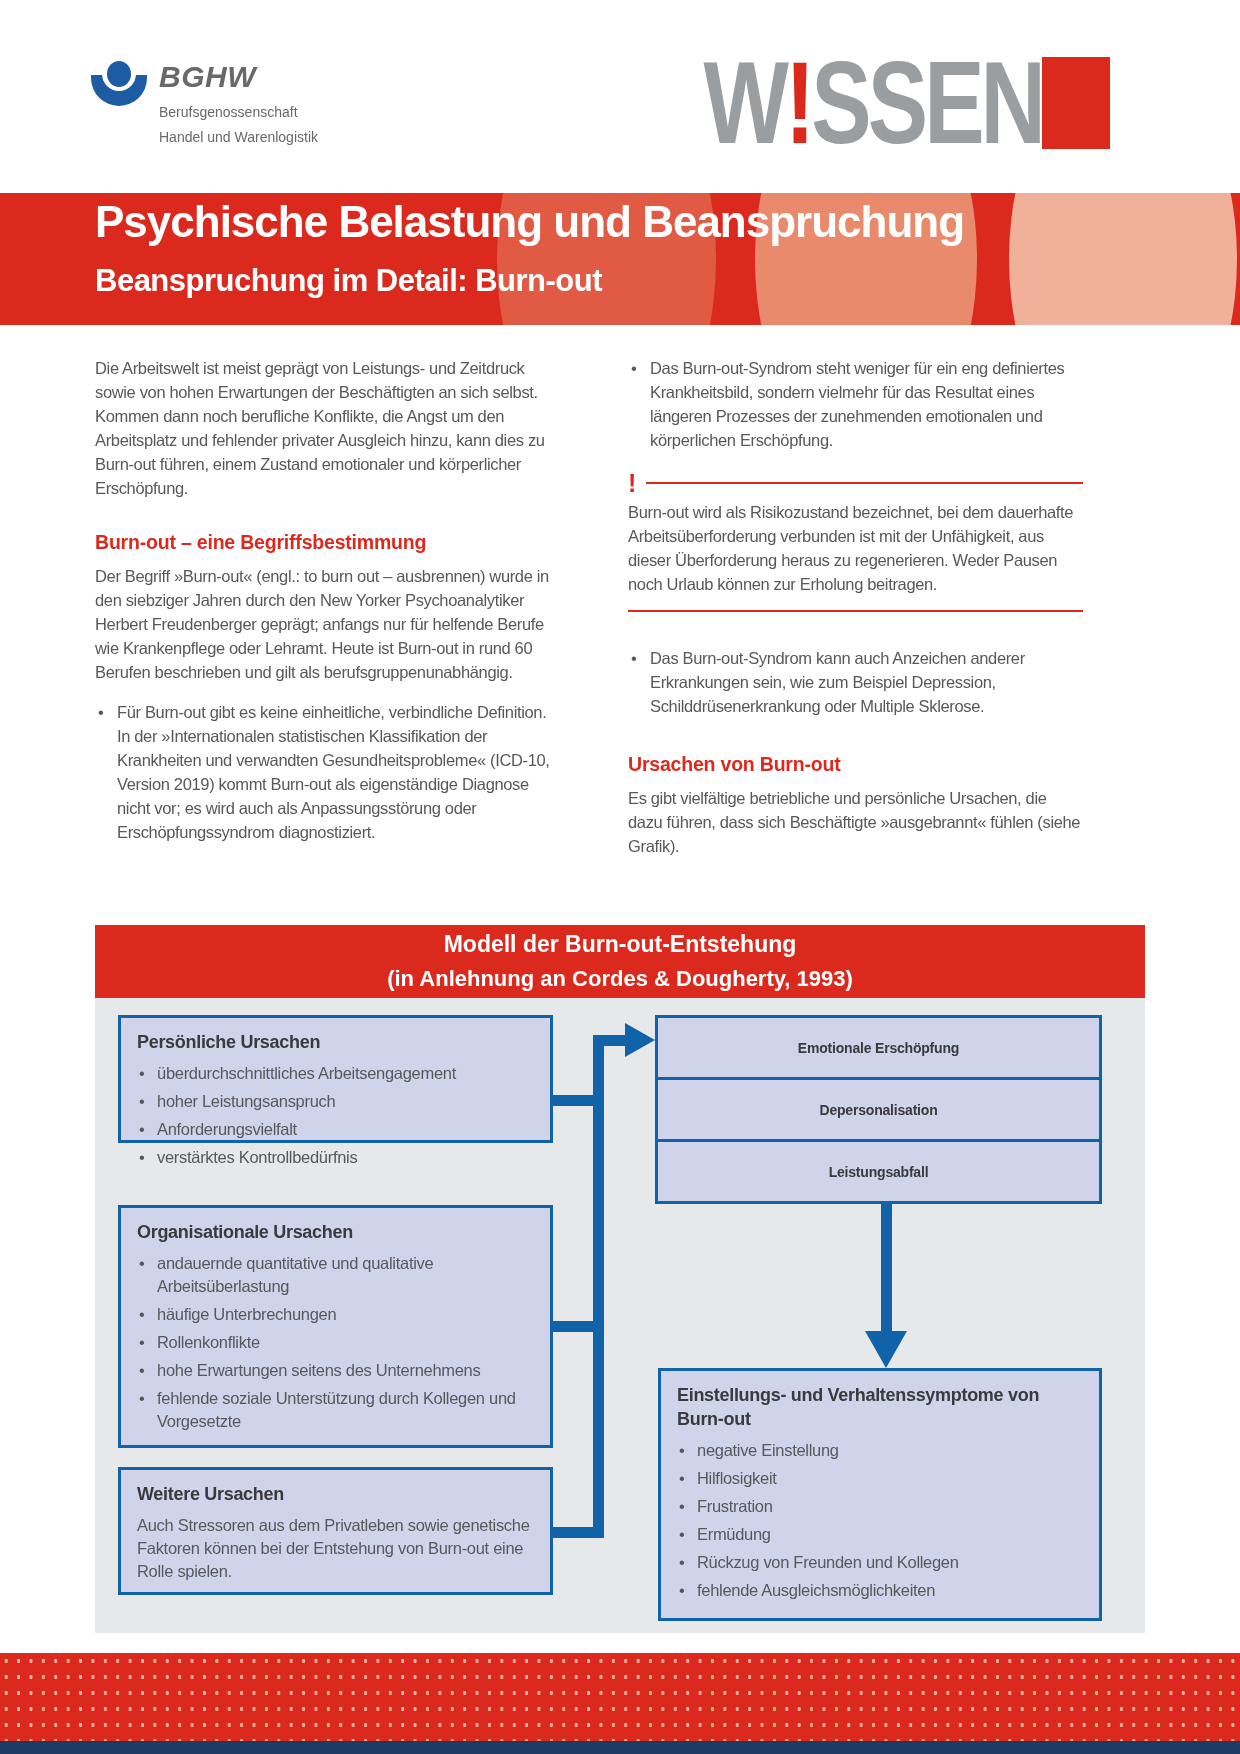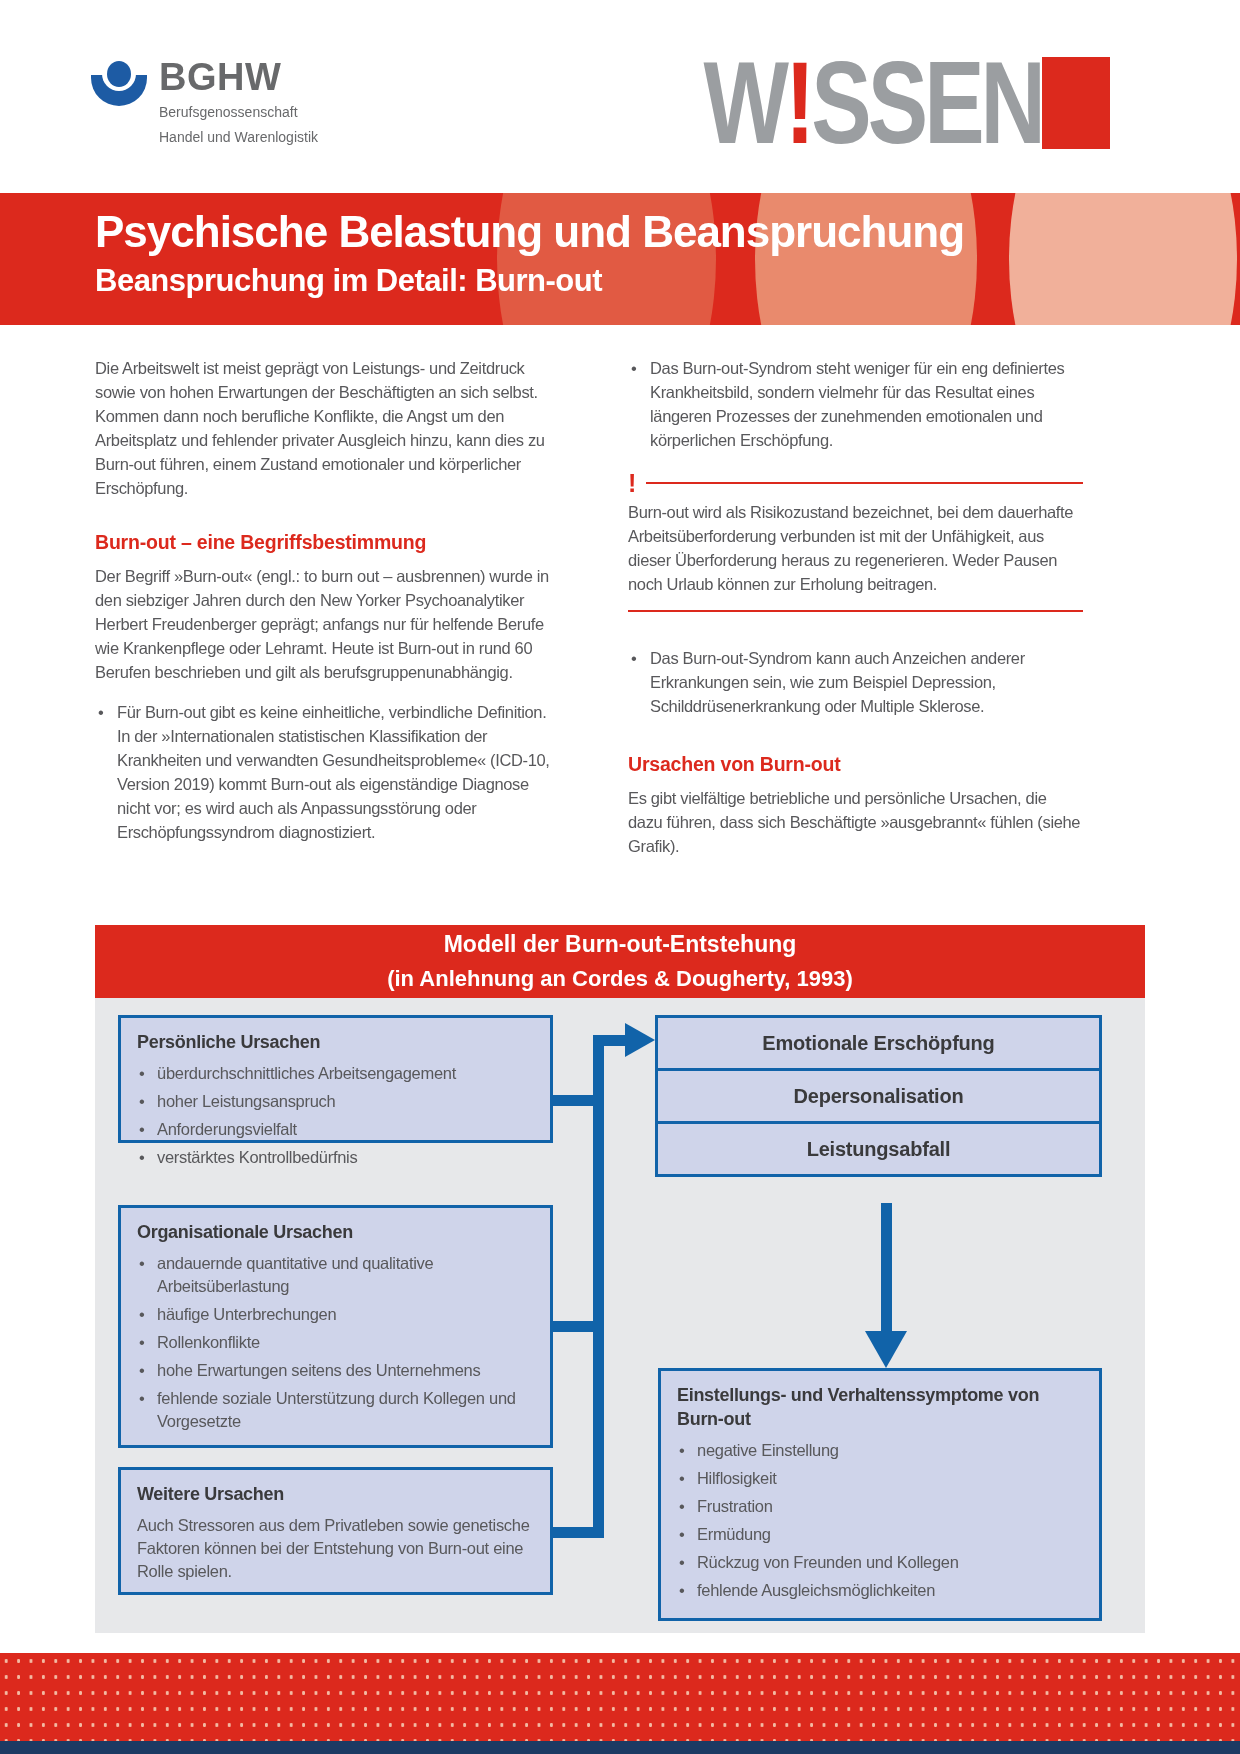--- a/index.html
+++ b/index.html
@@ -20,35 +20,35 @@
     position:relative;width:1240px;height:1754px;background:#fff;margin:0 auto;
     font-family:"Liberation Sans",sans-serif;overflow:hidden;
   }
 
   
   .bghw{position:absolute;left:91px;top:54px;display:flex;gap:12px;}
   .bghw-mark{position:relative;width:56px;height:52px;top:6px;}
   .mark-bowl{position:absolute;left:0;top:15px;width:56px;height:31px;background:var(--logo-blue);border-radius:0 0 999px 999px;}
   .mark-gap{position:absolute;left:11px;top:-3px;width:34px;height:34px;background:#fff;border-radius:50%;}
   .mark-head{position:absolute;left:16px;top:1px;width:24px;height:26px;background:var(--logo-blue);border-radius:50%;}
-  .bghw-acronym{font-size:38px;font-weight:700;color:var(--bghw-gray);line-height:46px;letter-spacing:.5px;}
+  .bghw-acronym{font-size:30px;font-weight:700;color:var(--bghw-gray);line-height:46px;letter-spacing:.5px;font-style:italic;}
   .bghw-sub{font-size:14px;color:var(--bghw-gray);line-height:25px;}
 
   .wissen{position:absolute;top:56px;right:130px;height:94px;display:flex;align-items:center;}
   .wissen-text{font-size:116px;font-weight:700;color:var(--wissen-gray);letter-spacing:-5px;line-height:94px;transform:scaleX(.78);transform-origin:100% 50%;white-space:nowrap;}
   .wissen-text .bang{color:var(--red);}
   .wissen-square{width:68px;height:92px;background:var(--red);}
 
   
   .banner{position:absolute;left:0;top:193px;width:1240px;height:132px;background:var(--red);overflow:hidden;}
   .banner .circle{position:absolute;border-radius:50%;top:-134px;height:400px;}
   .c1{left:497px;width:219px;background:#e15a43;}
   .c2{left:755px;width:222px;background:#e98a6d;}
   .c3{left:1009px;width:228px;background:#f1b09a;}
-  .banner-title{position:absolute;left:95px;top:14px;font-size:44px;font-weight:700;color:#fff;letter-spacing:-1px;white-space:nowrap;}
+  .banner-title{position:absolute;left:95px;top:4px;font-size:44px;font-weight:700;color:#fff;letter-spacing:-1px;white-space:nowrap;}
   .banner-subtitle{position:absolute;left:95px;top:70px;font-size:31px;font-weight:700;color:#fff;letter-spacing:-.5px;white-space:nowrap;}
 
   
   .content{
     position:absolute;left:95px;top:356px;width:1050px;
     display:grid;grid-template-columns:455px 455px;column-gap:78px;
     color:var(--gray-text);font-size:16.5px;line-height:24px;letter-spacing:-.35px;
   }
   .content p{margin:0;}
   .red-heading{margin:30px 0 10px 0;font-size:19.5px;font-weight:700;color:var(--red);letter-spacing:-.2px;}
@@ -76,21 +76,21 @@
   .cause-title{font-weight:700;color:var(--dark);font-size:18px;line-height:24px;margin-bottom:8px;}
   .cause-box ul{list-style:none;margin:0;padding:0;}
   .cause-box li{position:relative;padding-left:20px;line-height:23px;margin-bottom:5px;}
   .cause-box li::before{content:"•";position:absolute;left:2px;top:0;color:var(--gray-text);}
   .cause-text{line-height:23px;}
   #box-personal{left:23px;top:17px;width:435px;height:128px;}
   #box-org{left:23px;top:207px;width:435px;height:243px;}
   #box-other{left:23px;top:469px;width:435px;height:128px;}
 
   .stage-stack{position:absolute;left:560px;top:17px;width:447px;box-sizing:border-box;border:3px solid var(--dblue);background:var(--box-fill);}
-  .stage{height:50px;display:flex;align-items:center;justify-content:center;font-size:20px;font-weight:700;color:var(--dark);letter-spacing:-.2px;}
+  .stage{height:59px;display:flex;align-items:center;justify-content:center;font-size:14px;font-weight:700;color:var(--dark);letter-spacing:-.2px;}
   .stage + .stage{border-top:3px solid var(--dblue);}
 
   #box-symptoms{left:563px;top:370px;width:444px;height:253px;}
 
   .conn{position:absolute;background:var(--dblue);}
   #trunk{left:498px;top:37px;width:11px;height:503px;}
   #arm-top{left:498px;top:37px;width:34px;height:11px;}
   #arrow-right{position:absolute;left:530px;top:25px;width:0;height:0;border-top:17px solid transparent;border-bottom:17px solid transparent;border-left:30px solid var(--dblue);}
   #stub-a{left:455px;top:97px;width:54px;height:11px;}
   #stub-b{left:455px;top:323px;width:54px;height:11px;}

